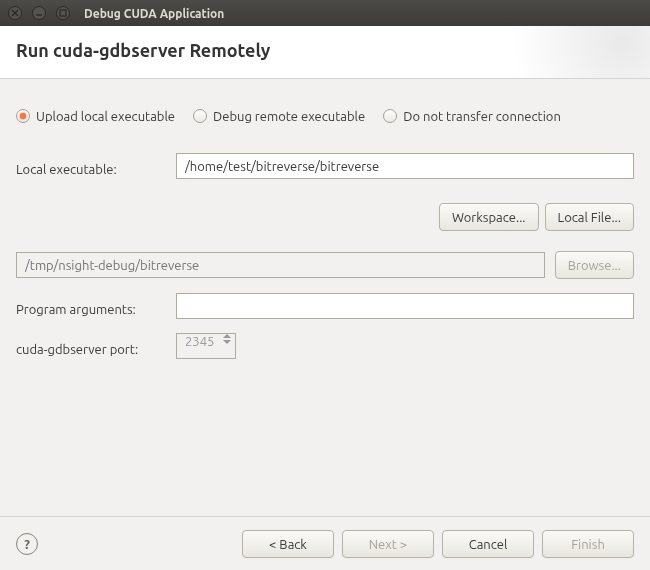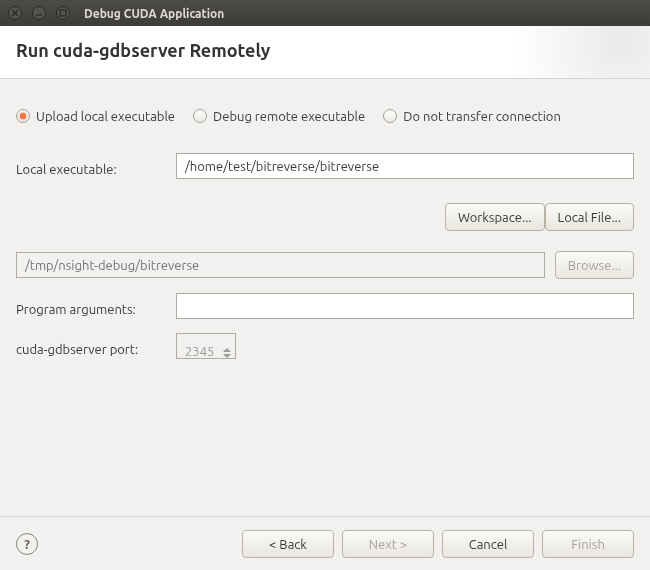--- a/index.html
+++ b/index.html
@@ -115,42 +115,42 @@
     cursor: pointer;
     display: inline-flex;
     align-items: center;
     justify-content: center;
   }
   .btn:disabled, .btn.disabled {
     color: #a7a39a;
     cursor: default;
   }
   .right-btns {
-    display: flex; justify-content: flex-end;
+    display: flex; gap: 6px; justify-content: flex-end;
     margin-bottom: 20px;
     padding-left: 160px;
     margin-top: 24px;
   }
   .combo {
     flex: 1;
     display: flex;
     align-items: center;
     justify-content: flex-end;
     background: linear-gradient(to bottom,#fafaf8,#e9e6df);
     padding-right: 6px;
     cursor: pointer;
   }
   .combo-arrows {
     width: 10px; display: flex; flex-direction: column; gap:1px;
   }
   .tri-up { width:0;height:0;border-left:4px solid transparent;border-right:4px solid transparent;border-bottom:4px solid #666; }
   .tri-down { width:0;height:0;border-left:4px solid transparent;border-right:4px solid transparent;border-top:4px solid #666; }
   .spinner {
     width: 60px;
-    display: flex; align-items:flex-end; padding:0 4px 0 8px;
+    display: flex; align-items:flex-start; padding:0 4px 0 8px;
     background:#f2f1f0;
   }
   .spinner-val { flex:1; color:#999; }
   .spinner-arrows { display:flex; flex-direction:column; gap:2px; }
   .sp-up,.sp-down { width:0;height:0;border-left:4px solid transparent;border-right:4px solid transparent; }
   .sp-up { border-bottom:4px solid #999; }
   .sp-down { border-top:4px solid #999; }
   .footer {
     position: absolute;
     bottom: 0; left:0; right:0;

